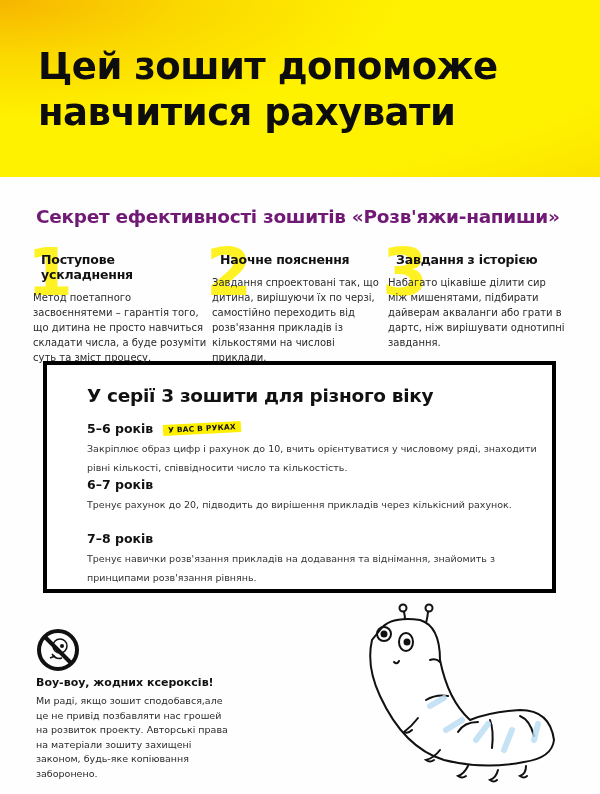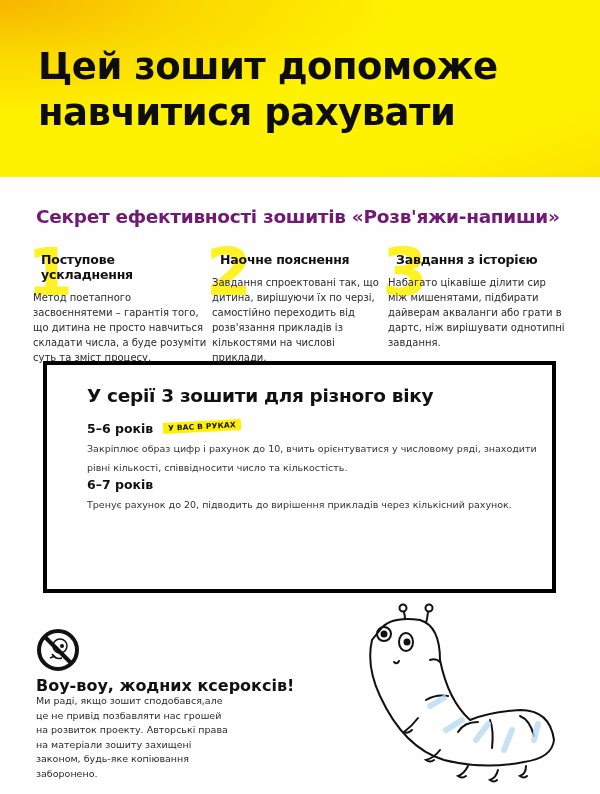--- a/index.html
+++ b/index.html
@@ -41,32 +41,32 @@
 
   .series-box {
     position: absolute; left: 43px; top: 361px; width: 505px; height: 224px;
     border: 4px solid #000000; background: #fff;
   }
   .series-title {
     position: absolute; left: 40px; top: 20px;
     font-weight: bold; font-size: 18.5px; color: #111; letter-spacing: -0.3px;
   }
   .age-block { position: absolute; left: 40px; width: 450px; }
-  .age-row { display: flex; align-items: flex-start; }
+  .age-row { display: flex; align-items: center; }
   .age-label { font-weight: bold; font-size: 12.5px; color: #111; }
   .badge {
     margin-left: 10px; background: #fff000; font-size: 7.5px; font-weight: bold;
     padding: 1px 5px; transform: rotate(-3deg); color: #111; letter-spacing: 0.2px;
   }
   .age-desc { margin: 3px 0 0 0; font-size: 9.5px; line-height: 19px; color: #333; }
 
   .nocopy-icon { position: absolute; left: 36px; top: 628px; width: 44px; height: 44px; }
   .nocopy-title {
     position: absolute; left: 36px; top: 676px;
-    font-weight: bold; font-size: 16px; color: #111;
+    font-weight: bold; font-size: 11px; color: #111;
   }
   .nocopy-text {
     position: absolute; left: 36px; top: 694px; width: 200px;
     font-size: 9.5px; line-height: 14.5px; color: #2a2a2a;
   }
   .caterpillar { position: absolute; left: 340px; top: 590px; width: 260px; height: 204px; }
 </style>
 </head>
 <body>
 
@@ -106,20 +106,26 @@
     <p class="age-desc">Закріплює образ цифр і рахунок до 10, вчить орієнтуватися у числовому ряді, знаходити рівні кількості, співвідносити число та кількостість.</p>
   </div>
 
   <div class="age-block" style="top:112px;">
     <div class="age-row">
       <span class="age-label">6–7 років</span>
     </div>
     <p class="age-desc">Тренує рахунок до 20, підводить до вирішення прикладів через кількісний рахунок.</p>
   </div>
 
+  <div class="age-block" style="top:166px;">
+    <div class="age-row">
+      <span class="age-label">7–8 років</span>
+    </div>
+    <p class="age-desc">Тренує навички розв'язання прикладів на додавання та віднімання, знайомить з принципами розв'язання рівнянь.</p>
+  </div>
 </div>
 
 <div class="nocopy-icon">
   <svg width="44" height="44" viewBox="0 0 44 44">
     <circle cx="22" cy="22" r="19" fill="none" stroke="#111" stroke-width="4"></circle>
     <circle cx="24" cy="18" r="7" fill="none" stroke="#111" stroke-width="1.5"></circle>
     <circle cx="26" cy="18" r="2" fill="#111"></circle>
     <path d="M16 26 q4 6 10 4" fill="none" stroke="#111" stroke-width="1.5"></path>
     <path d="M14 30 l5 -2" fill="none" stroke="#111" stroke-width="1.5"></path>
     <line x1="9" y1="9" x2="35" y2="35" stroke="#111" stroke-width="4"></line>

